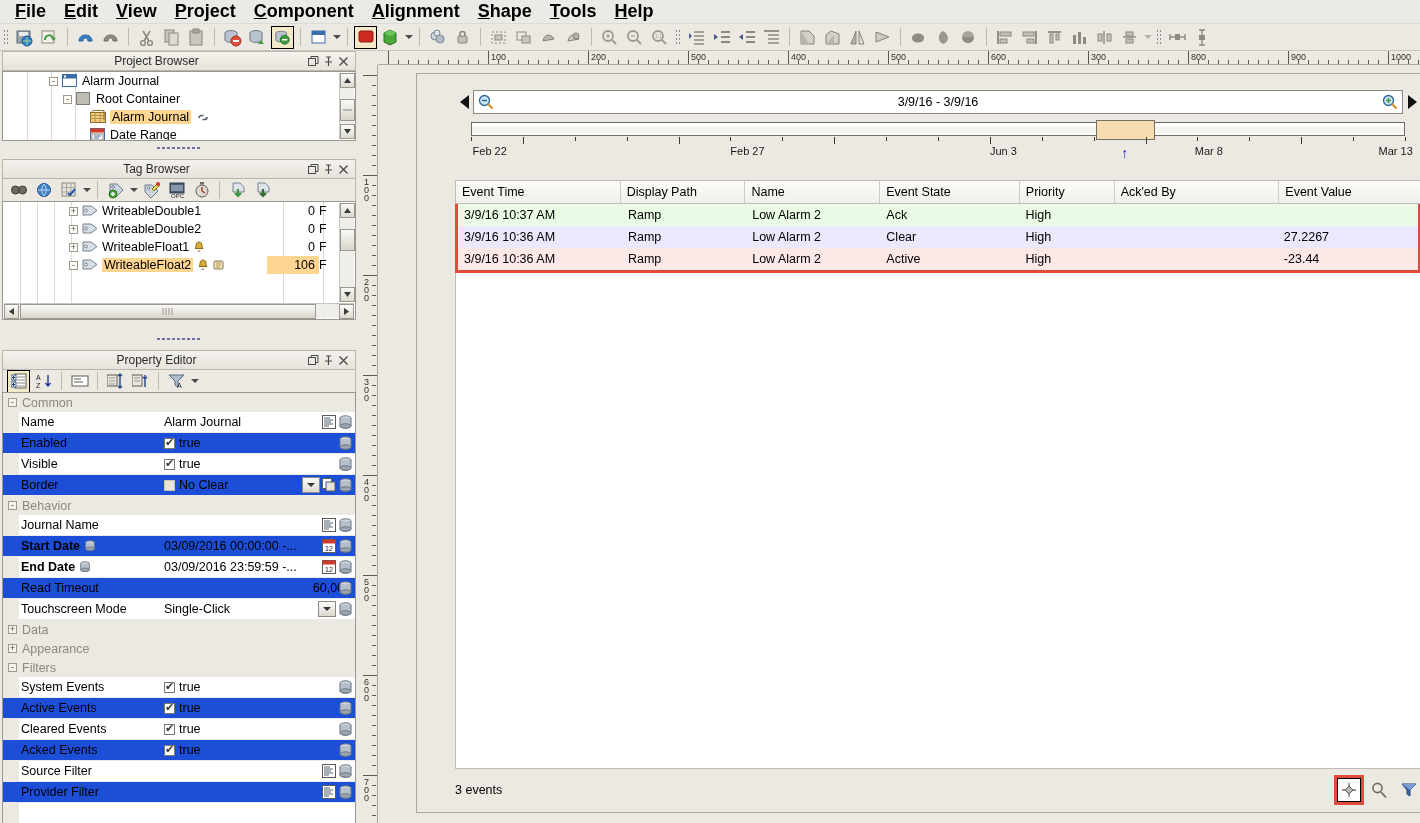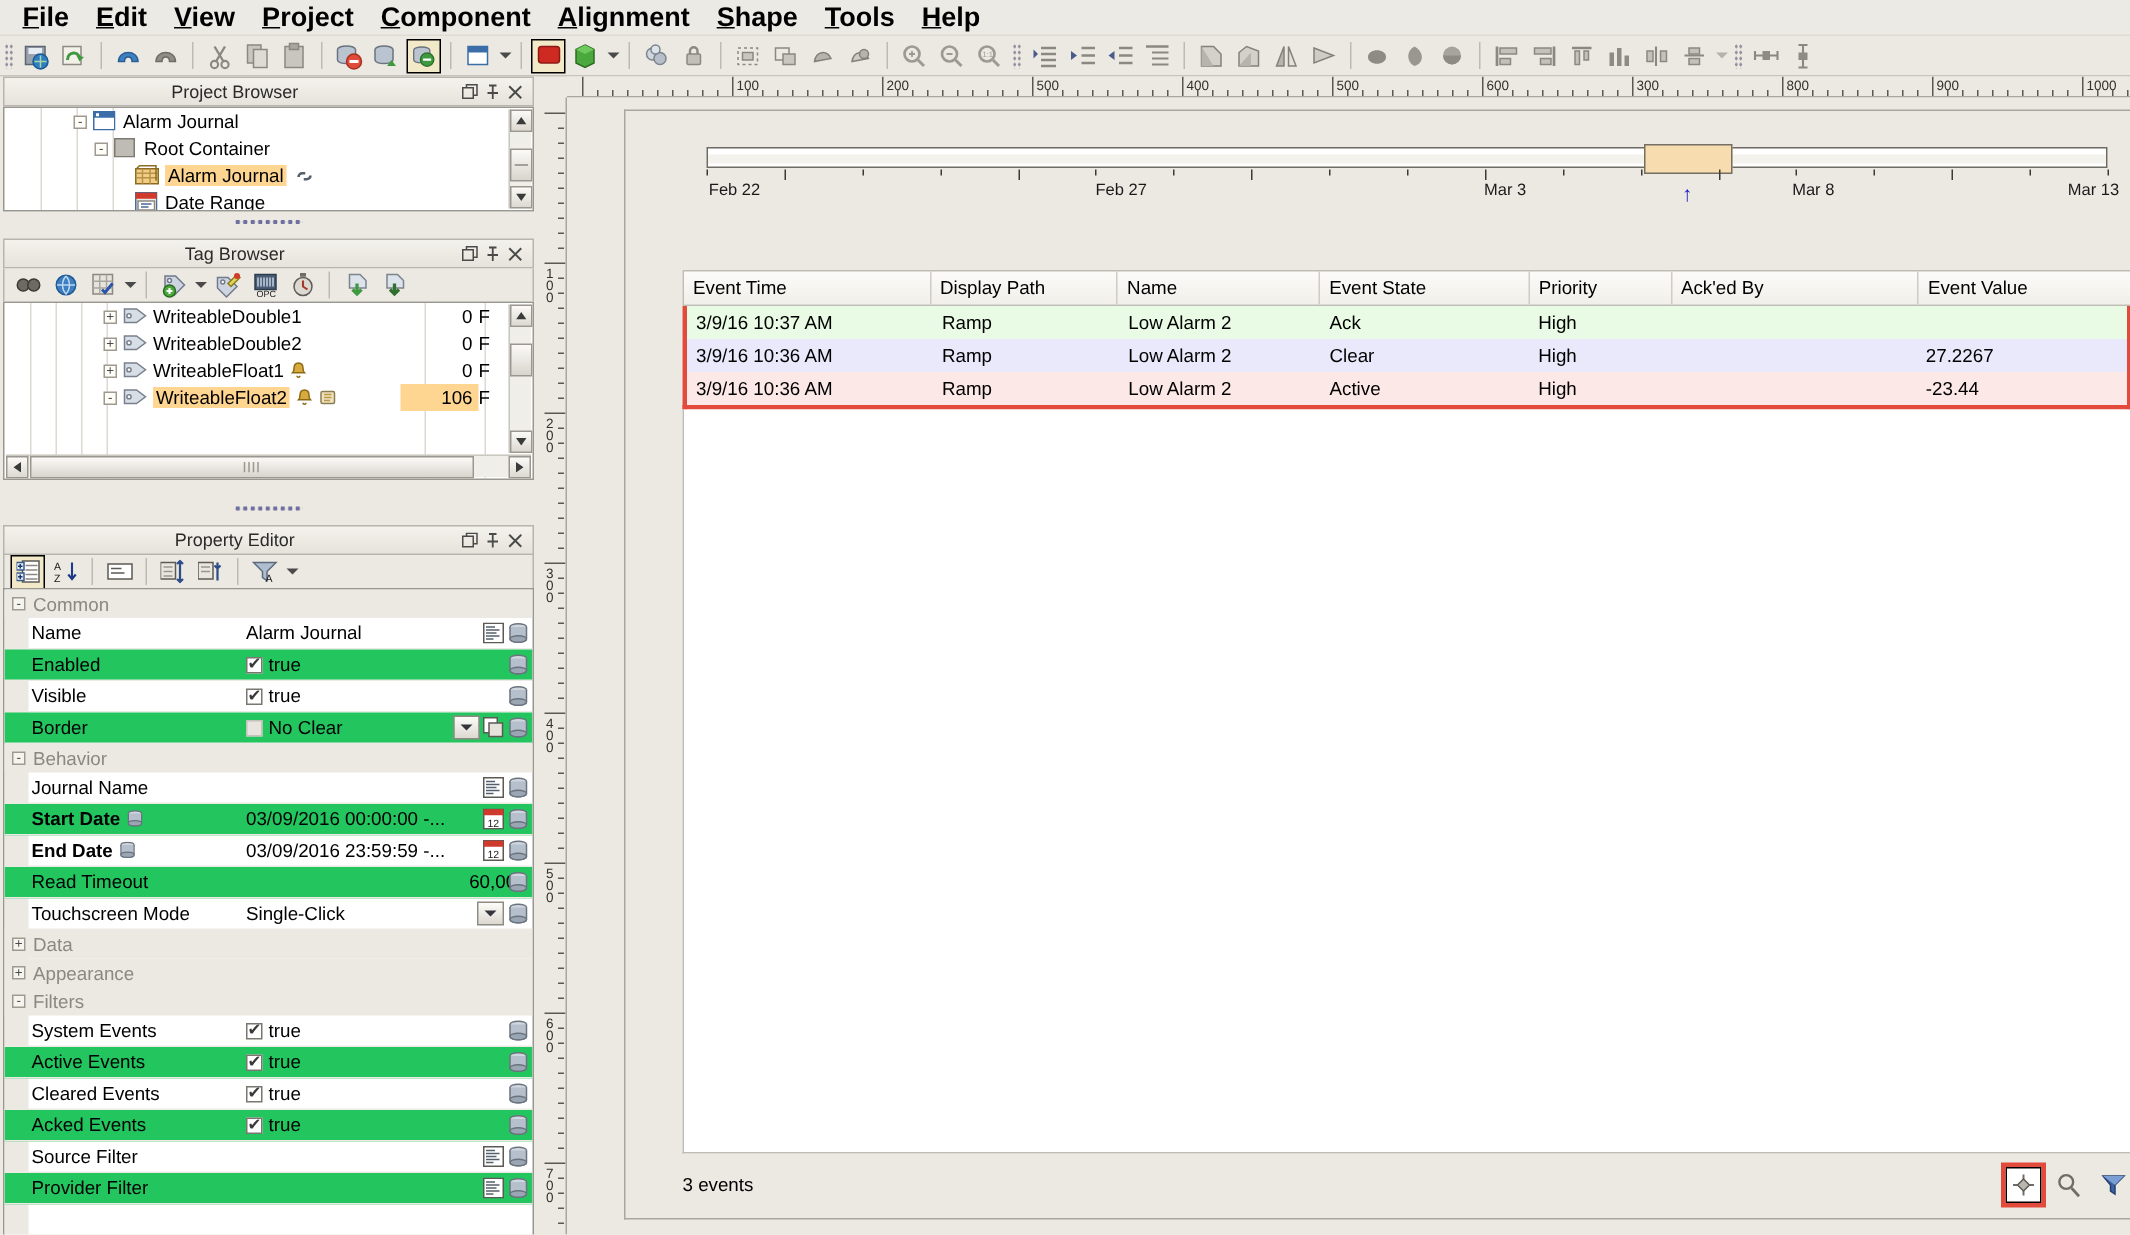--- a/index.html
+++ b/index.html
@@ -85,21 +85,21 @@
   .hsb .thumb { position:absolute; left:16px; width:296px; height:15px; background:linear-gradient(#fbfaf7,#d8d5cd); border:1px solid #9a9790;
      display:flex;align-items:center;justify-content:center;}
 
   
   #property-editor { position: absolute; left: 2px; top: 299px; width: 354px; height: 523px; }
   .pe-tb { position:absolute;left:0;right:0;top:20px;height:22px;background:#ece9e3;border-left:1px solid #b8b5ae;border-right:1px solid #b8b5ae;display:flex;align-items:center;padding-left:3px;}
   .pe-grid { position:absolute; left:0; right:0; top:42px; bottom:0; background:#fff; border:1px solid #9a9790; border-bottom:none; overflow:hidden;}
   .pe-cat { height:19px; background:#ece9e3; display:flex; align-items:center; font-size:12.5px; color:#8b8880; padding-left:5px; }
   .pe-cat .exp { width:9px;height:9px;border:1px solid #9e9a90;background:#f6f4ee;font-size:9px;line-height:7px;text-align:center;color:#4b4b4b;margin-right:5px;}
   .pe-row { height:21px; display:flex; align-items:center; border-bottom:1px solid #eceae4; font-size:12.5px;}
-  .pe-row.alt { background:#22c55e; }
+  .pe-row.alt { background:#1d4ed8; }
   .pe-row .nm { width:157px; padding-left:18px; display:flex; align-items:center; gap:4px; }
   .pe-row .nm.b { font-weight:bold; }
   .pe-row .vl { flex:1; padding-left:4px; display:flex; align-items:center; gap:4px; position:relative; }
   .pe-row .vl.right { justify-content:flex-end; padding-right:4px; }
   .chk { width:11px; height:11px; border:1px solid #7a7770; background:#fff; position:relative; flex:none;}
   .chk:after { content:"✔"; position:absolute; left:0px; top:-3px; font-size:11px; color:#3a3a3a;}
   .pe-icons { position:absolute; right:2px; display:flex; gap:2px; align-items:center;}
   .dd { width:18px;height:16px;border:1px solid #8d8a83;background:linear-gradient(#fdfcf8,#dcd9d1);display:flex;align-items:center;justify-content:center;flex:none;}
   .dd i { width:0;height:0;border-left:4px solid transparent;border-right:4px solid transparent;border-top:4px solid #33353a;}
   .swatch { width:11px;height:11px; background:#e8e5de; border:1px solid #c5c2ba; flex:none;}
@@ -1384,20 +1384,45 @@
       <div class="rk" style="top: 720px; height: 1px; width: 4px; left: 10px;"></div>
       <div class="rk" style="top: 730px; height: 1px; width: 4px; left: 10px;"></div>
       <div class="rk" style="top: 740px; height: 1px; width: 4px; left: 10px;"></div>
       <div class="rk" style="top: 750px; height: 1px; width: 4px; left: 10px;"></div>
     </div>
 
   <div class="canvas-bg">
     <div class="window">
 
       <div class="daterange">
+        <div class="dr-row">
+          <div class="dr-arrow">
+              <i class="l"></i>
+            </div>
+          <div class="dr-field">
+            <span style="padding-left:4px;display:flex;align-items:center">
+              <svg width="16" height="16" viewBox="0 0 16 16">
+                  <circle cx="6.5" cy="6.5" r="5" fill="#cde4f5" stroke="#2a6496" stroke-width="1.3"></circle>
+                  <path d="M4 6.5h5" stroke="#2a6496" stroke-width="1.4"></path>
+                  <path d="M10 10l4.5 4.5" stroke="#d79a3c" stroke-width="2.4"></path>
+                </svg>
+            </span>
+            <span class="txt">3/9/16 - 3/9/16</span>
+            <span style="padding-right:4px;display:flex;align-items:center">
+              <svg width="16" height="16" viewBox="0 0 16 16">
+                  <circle cx="6.5" cy="6.5" r="5" fill="#cde4f5" stroke="#2a6496" stroke-width="1.3"></circle>
+                  <path d="M4 6.5h5M6.5 4v5" stroke="#3f9a3f" stroke-width="1.4"></path>
+                  <path d="M10 10l4.5 4.5" stroke="#d79a3c" stroke-width="2.4"></path>
+                </svg>
+            </span>
+          </div>
+          <div class="dr-arrow">
+              <i class="r"></i>
+            </div>
+        </div>
         <div style="padding:0 16px;">
           <div class="dr-track">
             <div class="dr-sel" id="dr-sel" style="left: 67%; width: 6.3%;"></div>
           </div>
           <div class="dr-ticks" id="dr-ticks">
               <i style="left: 0%; height: 4px;"></i>
               <i style="left: 5.55556%; height: 7px;"></i>
               <i style="left: 11.1111%; height: 4px;"></i>
               <i style="left: 16.6667%; height: 4px;"></i>
               <i style="left: 22.2222%; height: 7px;"></i>
@@ -1413,21 +1438,21 @@
               <i style="left: 77.7778%; height: 4px;"></i>
               <i style="left: 83.3333%; height: 4px;"></i>
               <i style="left: 88.8889%; height: 7px;"></i>
               <i style="left: 94.4444%; height: 4px;"></i>
               <i style="left: 100%; height: 4px;"></i>
             </div>
           <div class="dr-labels" id="dr-labels">
             <span class="dr-cursor" id="dr-cursor" style="left: 70%;">↑</span>
           <span style="left: 2%;">Feb 22</span>
               <span style="left: 29.6%;">Feb 27</span>
-              <span style="left: 57%;">Mar 3</span>
+              <span style="left: 57%;">Jun 3</span>
               <span style="left: 79%;">Mar 8</span>
               <span style="left: 99%;">Mar 13</span>
             </div>
         </div>
       </div>
 
       <div class="tbl">
         <div class="tbl-head" id="tbl-head">
             <div style="width: 165px;">Event Time</div>
             <div style="width: 125px;">Display Path</div>

